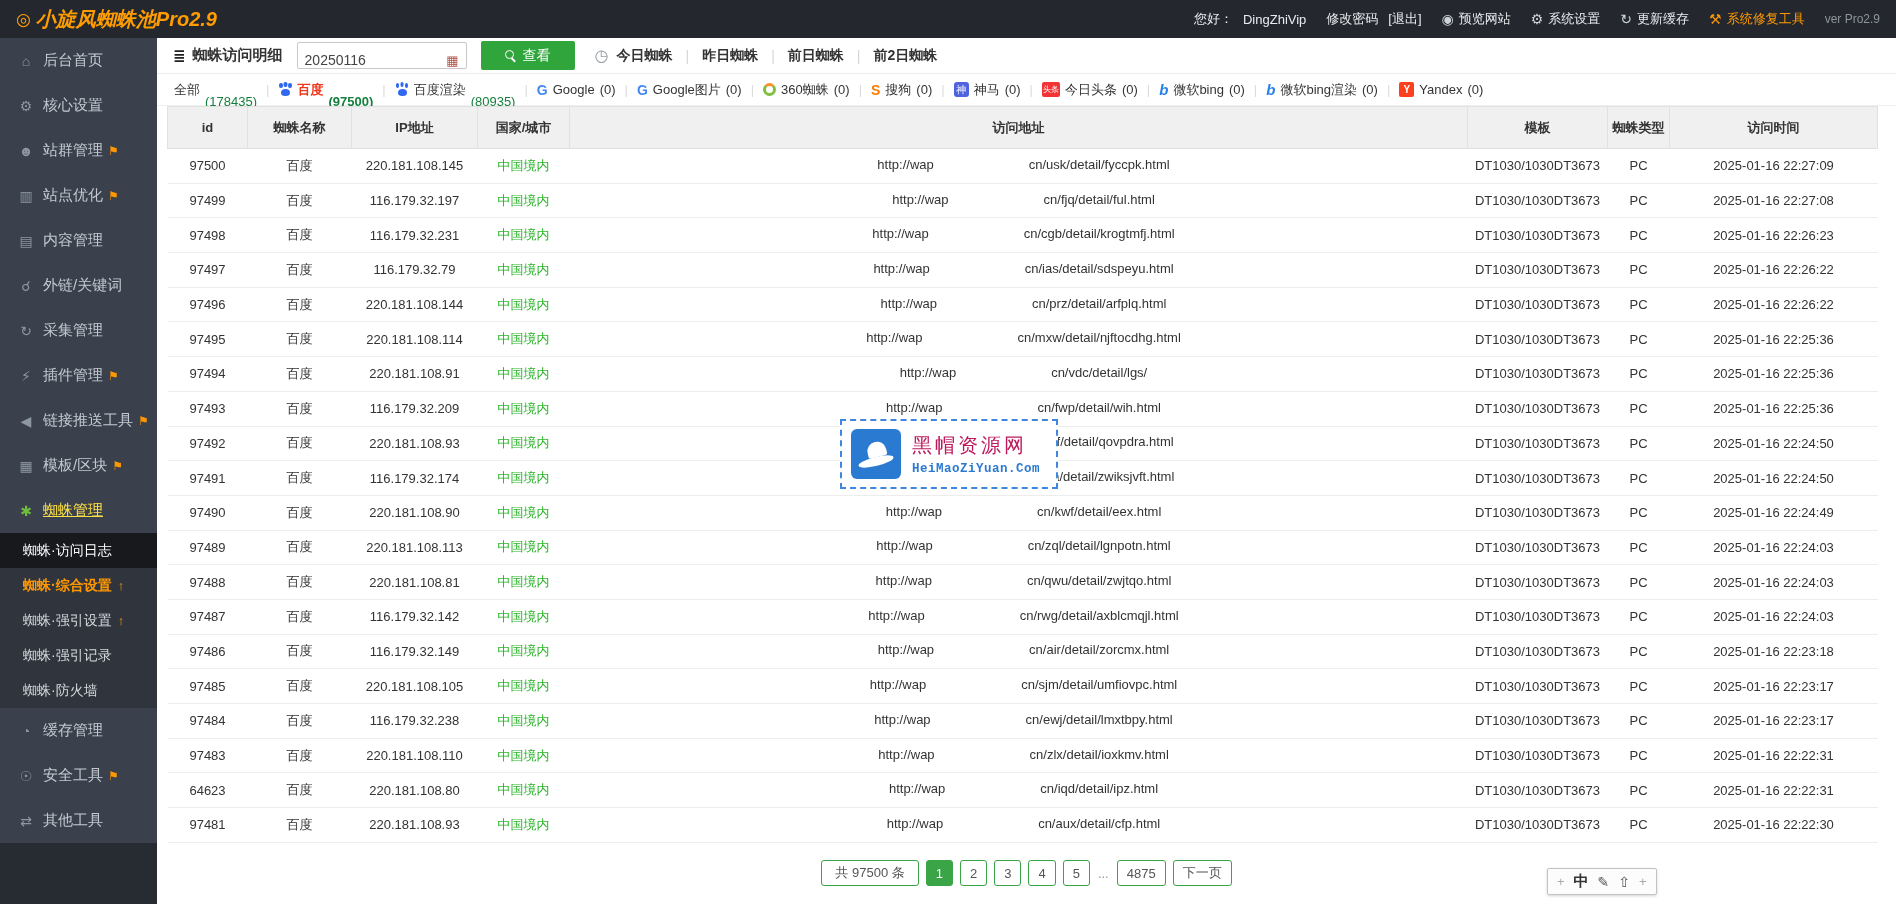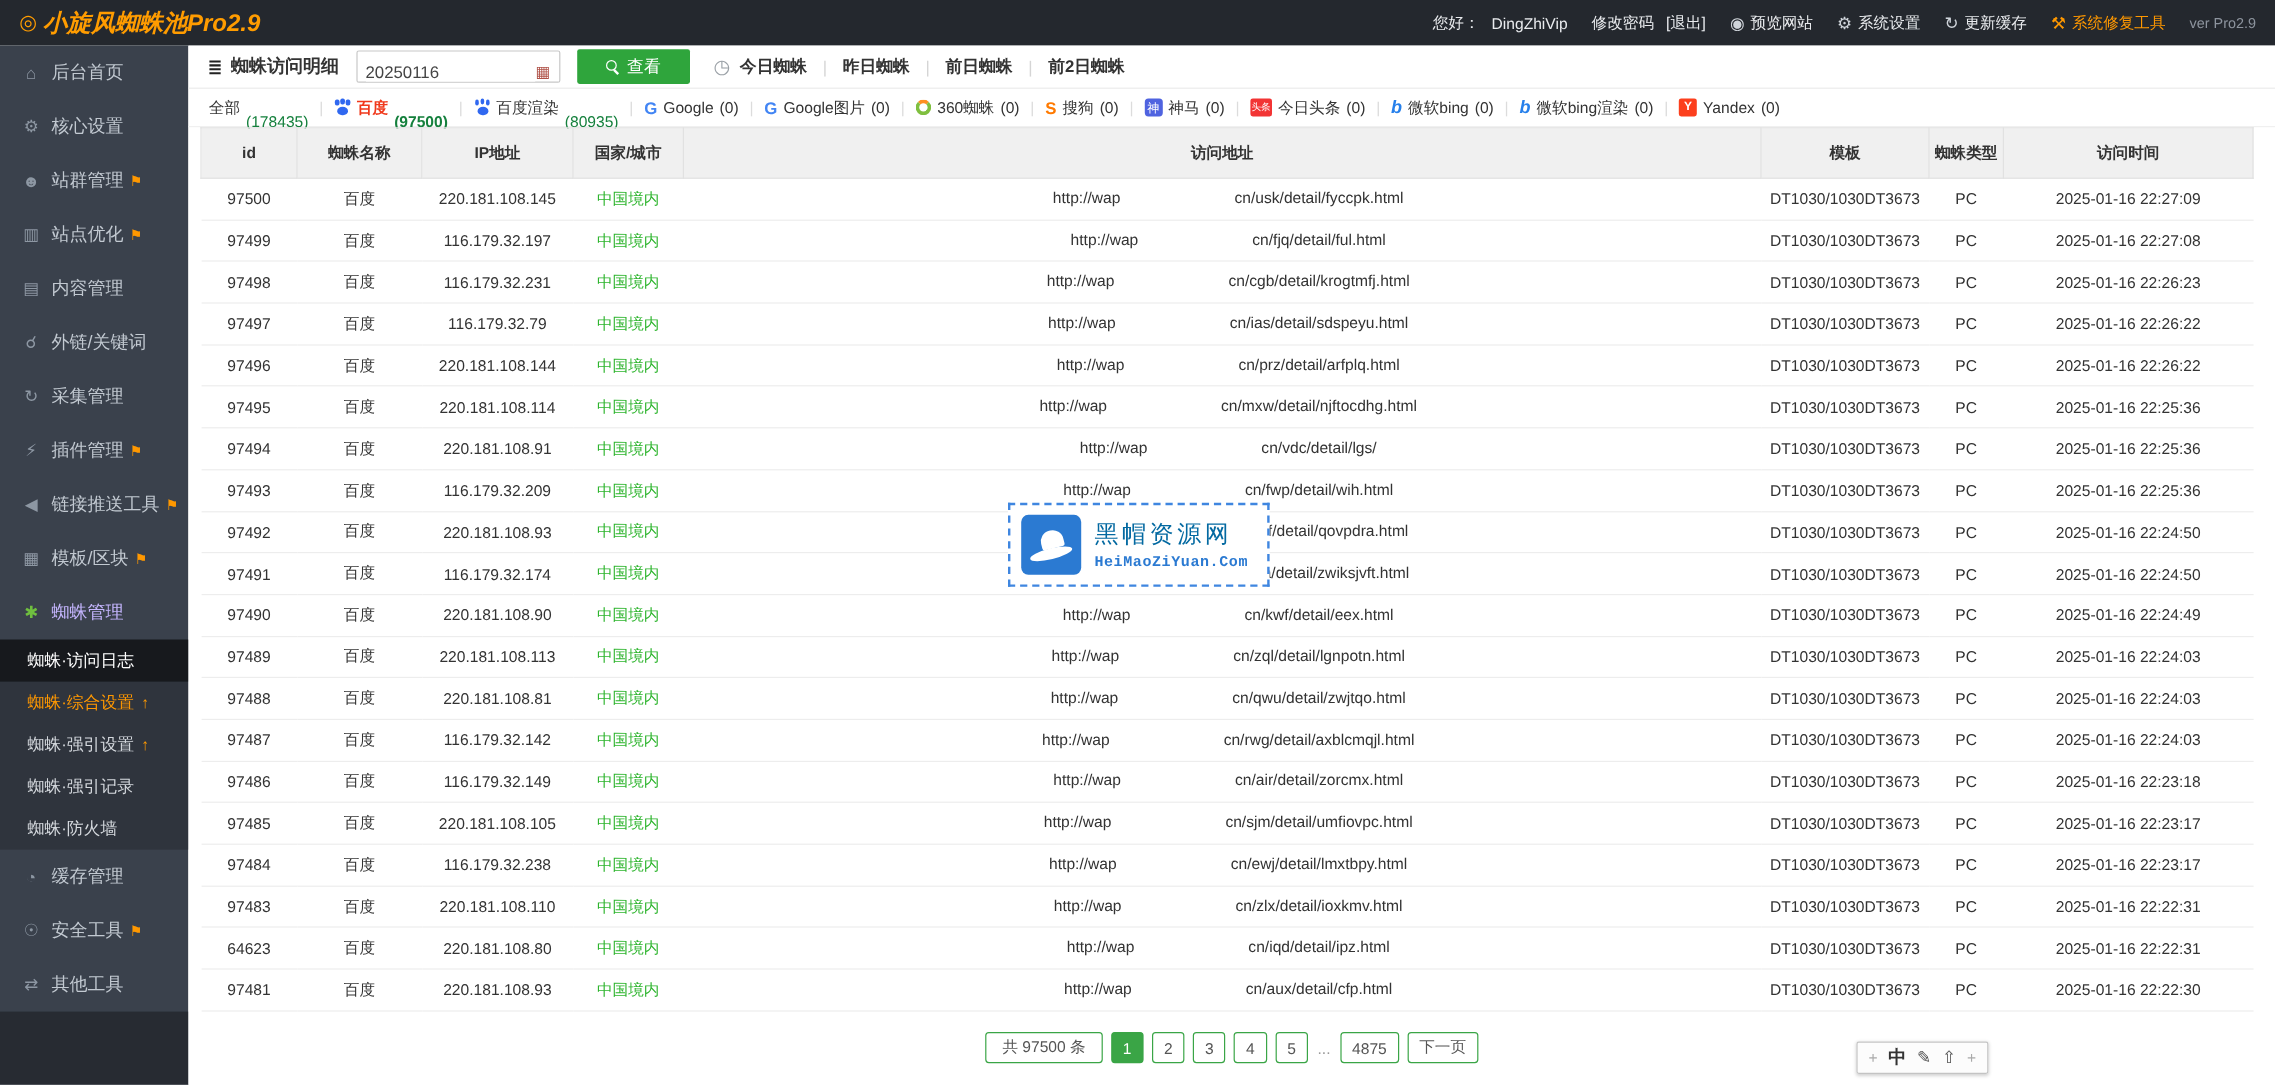--- a/index.html
+++ b/index.html
@@ -15,26 +15,26 @@
   .top-user{display:flex;gap:10px;align-items:center;}
   .repair{color:#ff9800;}
   .repair .ti{color:#ff9800;}
   .ver{color:#8d949e;font-size:12px;}
   
   .layout{display:flex;height:866px;}
   .sidebar{width:157px;background:#3a414c;display:flex;flex-direction:column;flex-shrink:0;}
   .side-item{height:45px;display:flex;align-items:center;padding-left:18px;color:#c2c9d1;font-size:15px;cursor:pointer;}
   .side-item .s-ic{width:16px;text-align:center;color:#8d97a3;font-size:14px;margin-right:9px;flex-shrink:0;}
   .side-item.green .s-ic{color:#6fbf3f;}
-  .side-item.green .s-lb{color:#c4b5fd;}
+  .side-item.green .s-lb{color:#fde047;text-decoration:underline;}
   .pin{color:#ff9800;font-size:12px;margin-left:5px;}
   .submenu{background:#2f343d;}
   .sub-item{height:35px;display:flex;align-items:center;padding-left:23px;color:#d5d9de;font-size:14px;cursor:pointer;}
   .sub-item.active{background:#17191d;color:#fff;}
-  .sub-item.orange{color:#ff9800;font-weight:normal;}
+  .sub-item.orange{color:#ff9800;font-weight:bold;}
   .sub-item .up{color:#ff9800;margin-left:6px;font-size:13px;}
   .side-fill{flex:1;background:#272b32;}
   
   .main{flex:1;background:#fff;position:relative;display:flex;flex-direction:column;}
   .toolbar{height:36px;display:flex;align-items:center;padding:0 16px;gap:14px;border-bottom:1px solid #ececec;}
   .t-title{display:flex;align-items:center;gap:7px;font-size:15px;font-weight:bold;color:#333;}
   .t-title .li{font-size:15px;color:#222;}
   .date-box{width:170px;height:27px;border:1px solid #c8c8c8;border-radius:2px;display:flex;align-items:flex-end;padding:0 7px;background:#fff;}
   .date-box input{border:none;outline:none;flex:1;font-size:14px;color:#444;font-family:inherit;min-width:0;}
   .cal{color:#b05248;font-size:13px;cursor:pointer;}
@@ -77,21 +77,21 @@
   .pager{flex:1;display:flex;align-items:center;justify-content:center;gap:7px;font-size:13px;color:#555;}
   .pg{min-width:27px;height:26px;border:1px solid #3aa546;border-radius:3px;display:inline-flex;align-items:center;justify-content:center;padding:0 9px;cursor:pointer;background:#fff;}
   .pg.total{padding:0 13px;cursor:default;}
   .pg.active{background:#3aa546;border-color:#3aa546;color:#fff;}
   .dots{color:#999;margin:0 1px;}
   
   .watermark{position:absolute;left:683px;top:381px;width:218px;height:70px;border:2px dashed #3f86e0;background:#fff;display:flex;align-items:center;gap:11px;padding:0 9px;}
   .wm-logo{width:50px;height:50px;background:#2b7ad2;border-radius:6px;position:relative;flex-shrink:0;}
   .wm-logo::before{content:"";position:absolute;left:16px;top:13px;width:19px;height:15px;background:#fff;border-radius:9px 9px 2px 2px;transform:rotate(-14deg);}
   .wm-logo::after{content:"";position:absolute;left:7px;top:28px;width:36px;height:9px;background:#fff;border-radius:50%;transform:rotate(-14deg);}
-  .wm-title{font-size:20px;color:#0369a1;letter-spacing:3px;white-space:nowrap;}
+  .wm-title{font-size:20px;color:#be185d;letter-spacing:3px;white-space:nowrap;}
   .wm-sub{font-size:12.5px;font-weight:bold;color:#2b7ad2;letter-spacing:.5px;margin-top:3px;font-family:"Liberation Mono","DejaVu Sans Mono",monospace;}
   
   .ime{position:absolute;left:1390px;top:830px;display:flex;align-items:center;gap:9px;padding:3px 9px;background:rgba(252,252,252,.95);border:1px solid #c3c3c3;box-shadow:0 1px 3px rgba(0,0,0,.18);font-size:14px;color:#555;border-radius:2px;}
   .ime .cross{color:#aaa;font-size:13px;}
   .ime .zh{font-weight:bold;color:#333;font-size:15px;}
 </style>
 </head>
 <body>
 
 <div class="topbar">

